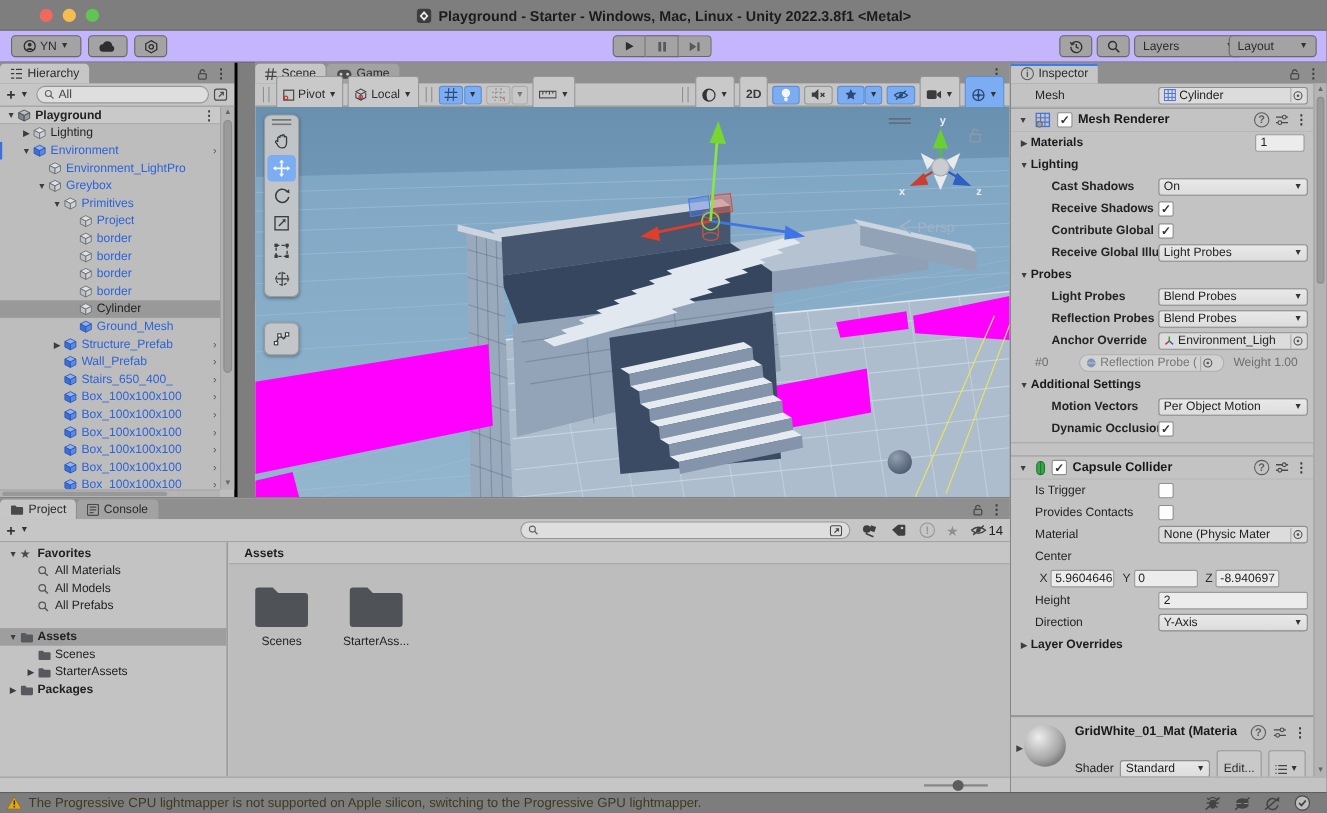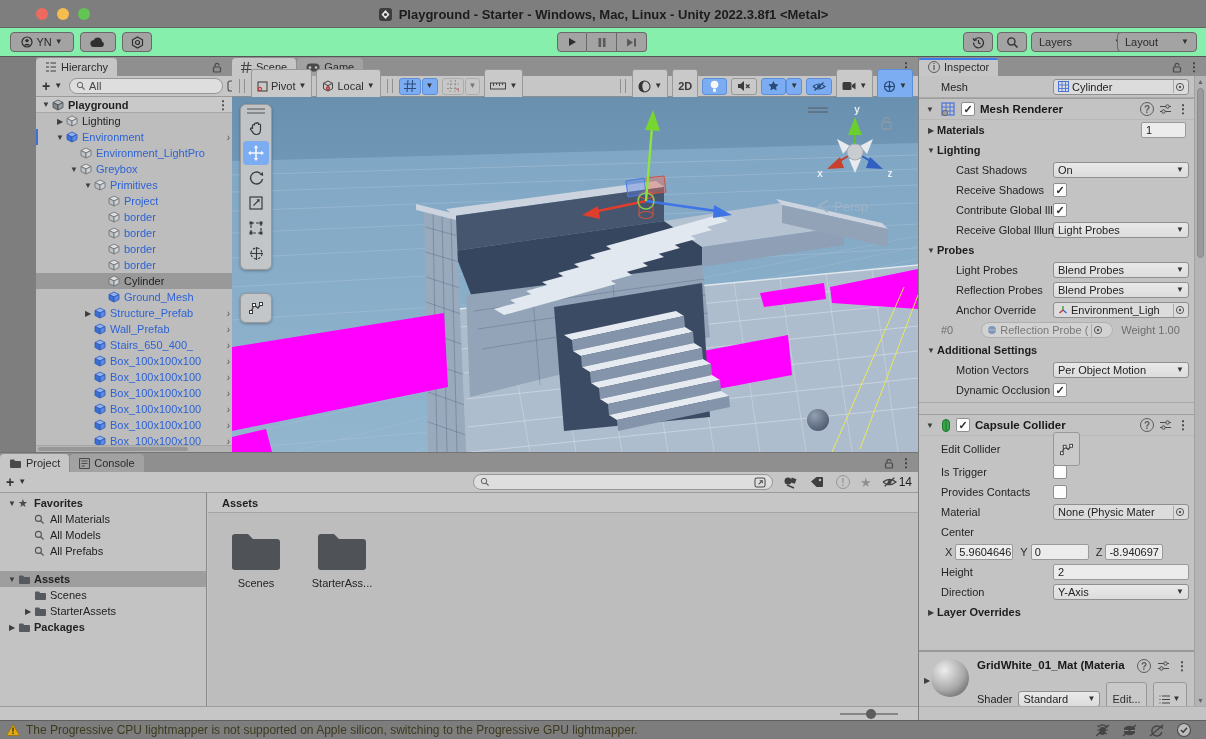--- a/index.html
+++ b/index.html
@@ -11,21 +11,21 @@
   
   #titlebar { position:absolute; left:0; top:0; width:1206px; height:28px;
     background:#7e7e7e; border-bottom:1px solid #646464; }
   .tl { position:absolute; top:8px; width:12px; height:12px; border-radius:50%; }
   #titlebar .title { position:absolute; left:0; right:0; top:0; height:28px;
     display:flex; align-items:center; justify-content:center; gap:6px;
     font-size:13px; font-weight:bold; color:#1c1c1c; }
 
   
   #topbar { position:absolute; left:0; top:28px; width:1206px; height:29px;
-    background:#86efac; border-bottom:1px solid #565656; }
+    background:#c4b5fd; border-bottom:1px solid #565656; }
   .tbtn { position:absolute; top:4px; height:20px; background:#a3a3a3;
     border:1px solid #686868; border-radius:4px; display:flex; align-items:center;
     justify-content:center; gap:3px; color:#2b2b2b; font-size:11px; }
   .caret { font-size:8px; color:#333; line-height:1; }
   .grp { border-radius:0; border-left:none; }
   .grp-l { border-radius:4px 0 0 4px; }
   .grp-r { border-radius:0 4px 4px 0; border-left:none; }
 
   
   .tabstrip { position:absolute; left:0; top:0; right:0; height:19px;
@@ -42,21 +42,21 @@
   .ptool { position:absolute; left:0; top:19px; right:0; height:21px;
     background:#c6c6c6; border-bottom:1px solid #9b9b9b; display:flex;
     align-items:center; padding:0 6px; gap:4px; }
   .plus { font-size:14px; color:#333; font-weight:bold; line-height:1; }
   .searchbox { height:16px; background:#dedede; border:1px solid #979797;
     border-radius:8px; display:flex; align-items:center; padding:0 6px; gap:3px;
     color:#444; }
 
   
   #hierarchy { position:absolute; left:0; top:57px; width:216px; height:395px;
-    background:#bdbdbd; border-right:6px solid #000000;margin-left:36px; }
+    background:#bdbdbd; border-right:3px solid #000000; }
   #h-tree { position:absolute; left:0; top:40px; right:13px; bottom:7px;
     overflow:hidden; }
   .hrow { height:16px; display:flex; align-items:center; position:relative;
     white-space:nowrap; }
   .hrow .lbl { overflow:hidden; }
   .hrow.sel { background:#999999; }
   .hrow.scene-head { background:#c9c9c9; border-bottom:1px solid #a8a8a8; }
   .blue { color:#2d63d6; }
   .fold { width:12px; flex:none; font-size:8px; color:#3d3d3d; text-align:center; }
   .tree-ico { width:13px; height:12px; flex:none; margin-right:3px; display:flex;
@@ -96,21 +96,21 @@
     display:flex; align-items:center; justify-content:center;
     box-shadow:0 1px 3px rgba(0,0,0,.3); }
 
   
   #inspector { position:absolute; left:918px; top:57px; width:288px; height:663px;
     background:#c3c3c3; border-left:1px solid #7f7f7f; }
   #insp-body { position:absolute; left:0; top:19px; right:12px; bottom:14px; overflow:hidden; }
   .irow { height:20px; display:flex; align-items:center; padding-left:22px;
     padding-right:4px; }
   .ilabel { width:112px; flex:none; overflow:hidden; white-space:nowrap; color:#242424; }
-  .ilabel.ind { padding-left:15px; }
+  .ilabel.ind { padding-left:15px;font-weight:bold; }
   .ictl { width:136px; flex:none; margin-left:auto; margin-right:4px;
     display:flex; align-items:center; }
   .dd { width:100%; height:16px; background:linear-gradient(#e9e9e9,#dcdcdc);
     border:1px solid #8f8f8f; border-radius:3px; display:flex; align-items:center;
     padding:0 4px; position:relative; overflow:hidden; white-space:nowrap; }
   .dd .caret { position:absolute; right:4px; }
   .tf { width:100%; height:16px; background:#ececec; border:1px solid #9a9a9a;
     border-radius:2px; display:flex; align-items:center; padding:0 4px;
     overflow:hidden; white-space:nowrap; }
   .cb { width:14px; height:14px; background:#fdfdfd; border:1px solid #8f8f8f;
@@ -1130,33 +1130,20 @@
         <span class="title">Capsule Collider</span>
         <span class="hicon">?</span>
         <svg width="13" height="12" viewBox="0 0 13 12">
             <path d="M1 3.5 H12 M1 8.5 H12" stroke="#4a4a4a" stroke-width="1.2"></path>
             <circle cx="8.5" cy="3.5" r="1.7" fill="#c3c3c3" stroke="#4a4a4a"></circle>
             <circle cx="4.5" cy="8.5" r="1.7" fill="#c3c3c3" stroke="#4a4a4a"></circle>
           </svg>
         <span class="kebab">⋮</span>
       </div>
       <div id="cc-rows">
-          <div class="irow" style="height: 26px;">
-            <span class="ilabel">Edit Collider</span>
-            <div class="ictl">
-              <div class="sbtn" style="height: 20px;">
-                <svg width="15" height="13" viewBox="0 0 16 14">
-                  <path d="M3 11 L6 4 L10 7 L13 3" fill="none" stroke="#3a3a3a" stroke-width="1.3"></path>
-                  <rect x="1.5" y="9.5" width="3" height="3" fill="#fff" stroke="#3a3a3a"></rect>
-                  <rect x="4.5" y="2.5" width="3" height="3" fill="#fff" stroke="#3a3a3a"></rect>
-                  <rect x="11.5" y="1.5" width="3" height="3" fill="#fff" stroke="#3a3a3a"></rect>
-                </svg>
-              </div>
-            </div>
-          </div>
           <div class="irow">
             <span class="ilabel">Is Trigger</span>
             <div class="ictl">
               <span class="cb"></span>
             </div>
           </div>
           <div class="irow">
             <span class="ilabel">Provides Contacts</span>
             <div class="ictl">
               <span class="cb"></span>

